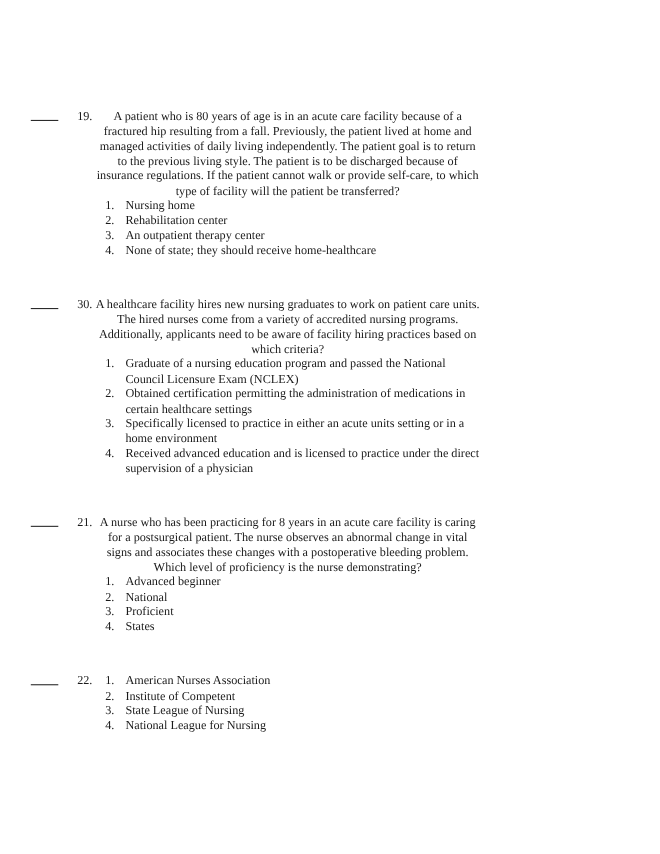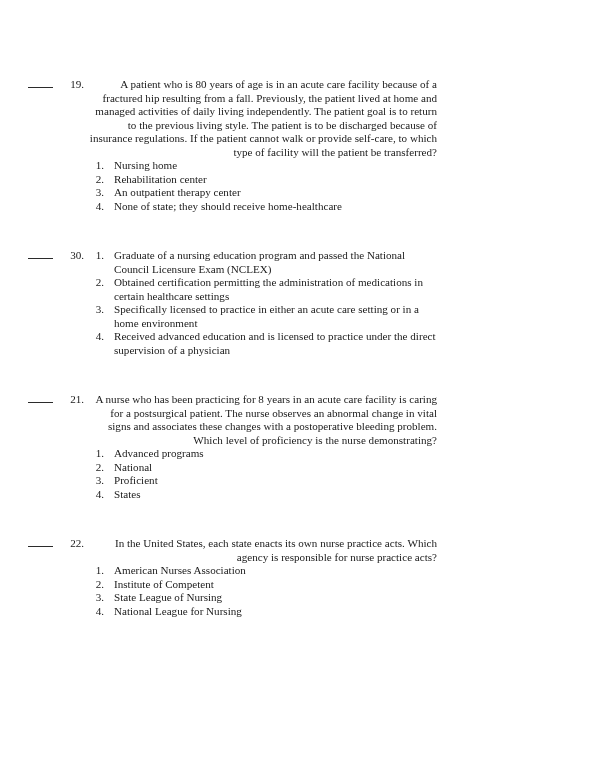--- a/index.html
+++ b/index.html
@@ -23,21 +23,21 @@
     left: 0;
     top: 0;
     width: 600px;
     height: 776px;
     background: #ffffff;
   }
 
   .question-list {
     position: absolute;
     left: 0;
-    top: 78px;
+    top: 100px;
     width: 510px;
   }
 
   
   .question-block {
     position: relative;
     margin-bottom: 36px;
   }
 
   .answer-blank {
@@ -60,21 +60,21 @@
   }
 
   .q-body {
     margin-left: 86px;
     margin-right: 73px; 
   }
 
   .q-text {
     font-size: 11.1px;
     line-height: 13.5px;
-    text-align: right;
+    text-align: center;
     margin: 0;
   }
 
   .options {
     list-style: none;
     margin: 0;
     padding: 0;
   }
 
   .option {
@@ -126,70 +126,70 @@
               <span class="option-num">4.</span>
               <span class="option-text">None of state; they should receive home-healthcare</span>
             </li>
           </ul>
         </div>
       </div>
       <div class="question-block">
         <div class="answer-blank"></div>
         <div class="q-number">30.</div>
         <div class="q-body">
+          <p class="q-text">A healthcare facility hires new nursing graduates to work on patient care units. The hired nurses come from a variety of accredited nursing programs. Additionally, applicants need to be aware of facility hiring practices based on which criteria?</p>
           <ul class="options">
             <li class="option">
               <span class="option-num">1.</span>
               <span class="option-text">Graduate of a nursing education program and passed the National Council Licensure Exam (NCLEX)</span>
             </li>
             <li class="option">
               <span class="option-num">2.</span>
               <span class="option-text">Obtained certification permitting the administration of medications in certain healthcare settings</span>
             </li>
             <li class="option">
               <span class="option-num">3.</span>
-              <span class="option-text">Specifically licensed to practice in either an acute care setting or in a home environment</span>
+              <span class="option-text">Specifically licensed to practice in either an acute units setting or in a home environment</span>
             </li>
             <li class="option">
               <span class="option-num">4.</span>
               <span class="option-text">Received advanced education and is licensed to practice under the direct supervision of a physician</span>
             </li>
           </ul>
         </div>
       </div>
       <div class="question-block">
         <div class="answer-blank"></div>
         <div class="q-number">21.</div>
         <div class="q-body">
           <p class="q-text">A nurse who has been practicing for 8 years in an acute care facility is caring for a postsurgical patient. The nurse observes an abnormal change in vital signs and associates these changes with a postoperative bleeding problem. Which level of proficiency is the nurse demonstrating?</p>
           <ul class="options">
             <li class="option">
               <span class="option-num">1.</span>
-              <span class="option-text">Advanced programs</span>
+              <span class="option-text">Advanced beginner</span>
             </li>
             <li class="option">
               <span class="option-num">2.</span>
               <span class="option-text">National</span>
             </li>
             <li class="option">
               <span class="option-num">3.</span>
               <span class="option-text">Proficient</span>
             </li>
             <li class="option">
               <span class="option-num">4.</span>
               <span class="option-text">States</span>
             </li>
           </ul>
         </div>
       </div>
       <div class="question-block">
         <div class="answer-blank"></div>
         <div class="q-number">22.</div>
         <div class="q-body">
-          <p class="q-text">In the United States, each state enacts its own nurse practice acts. Which agency is responsible for nurse practice acts?</p>
           <ul class="options">
             <li class="option">
               <span class="option-num">1.</span>
               <span class="option-text">American Nurses Association</span>
             </li>
             <li class="option">
               <span class="option-num">2.</span>
               <span class="option-text">Institute of Competent</span>
             </li>
             <li class="option">

